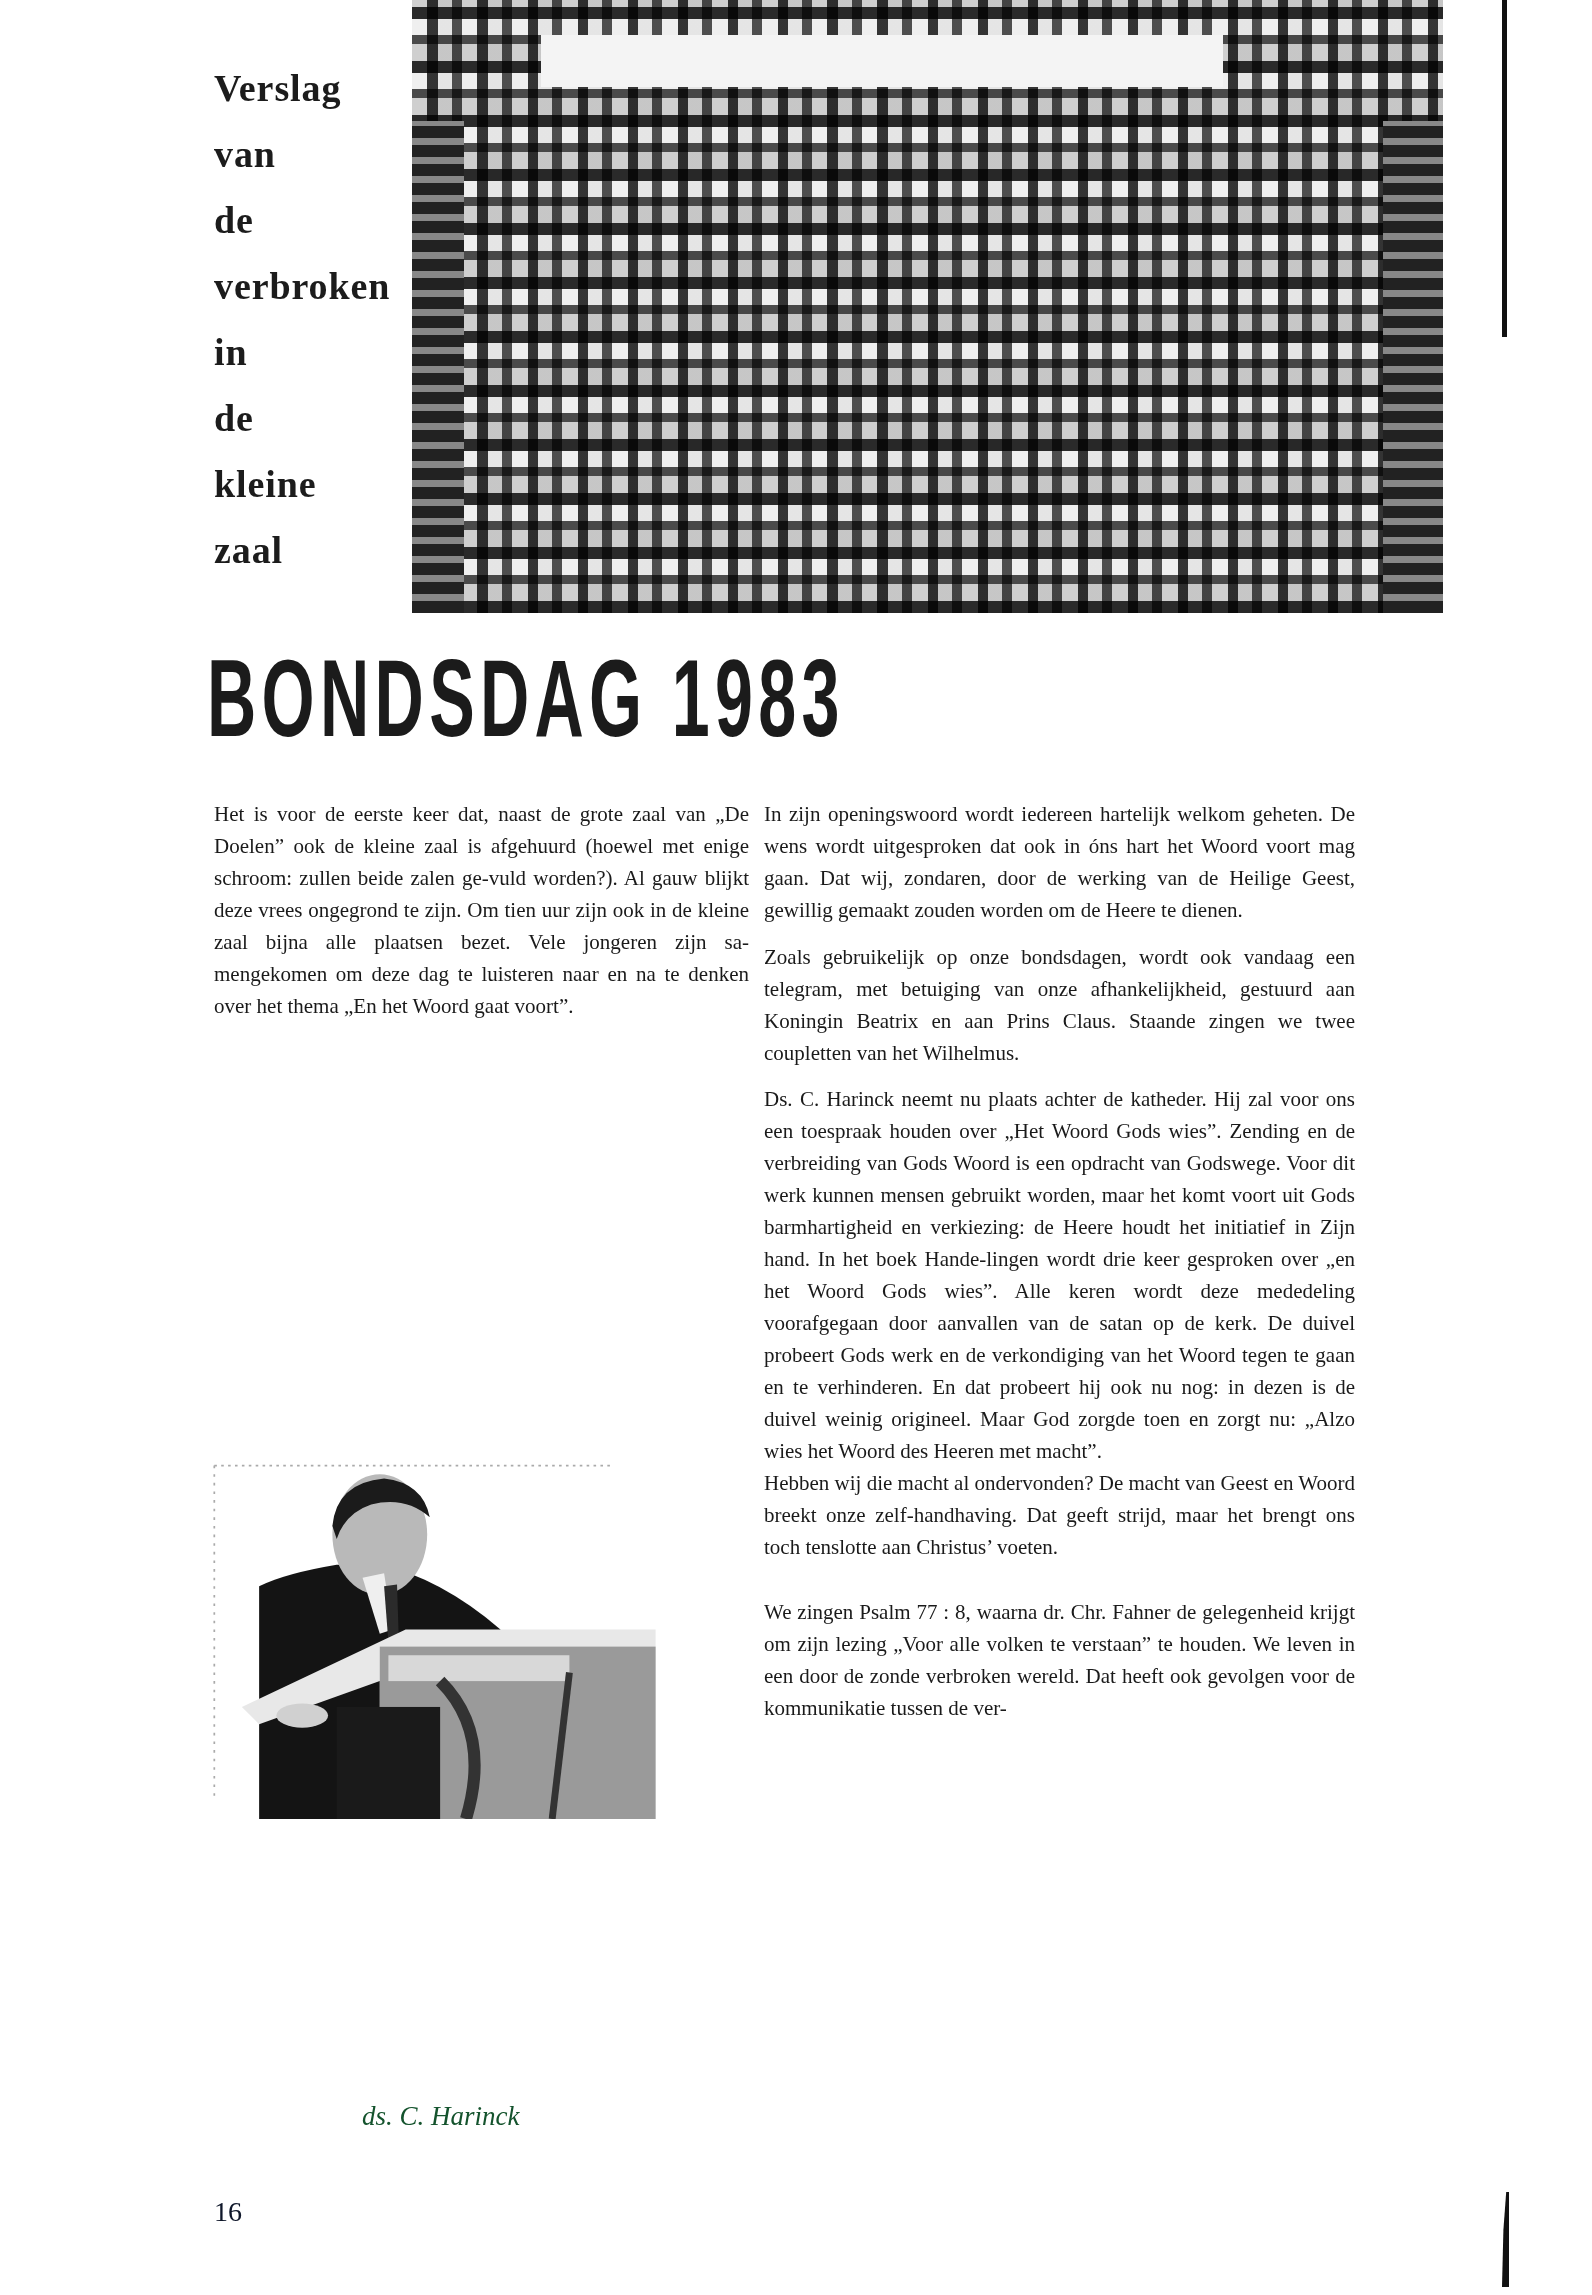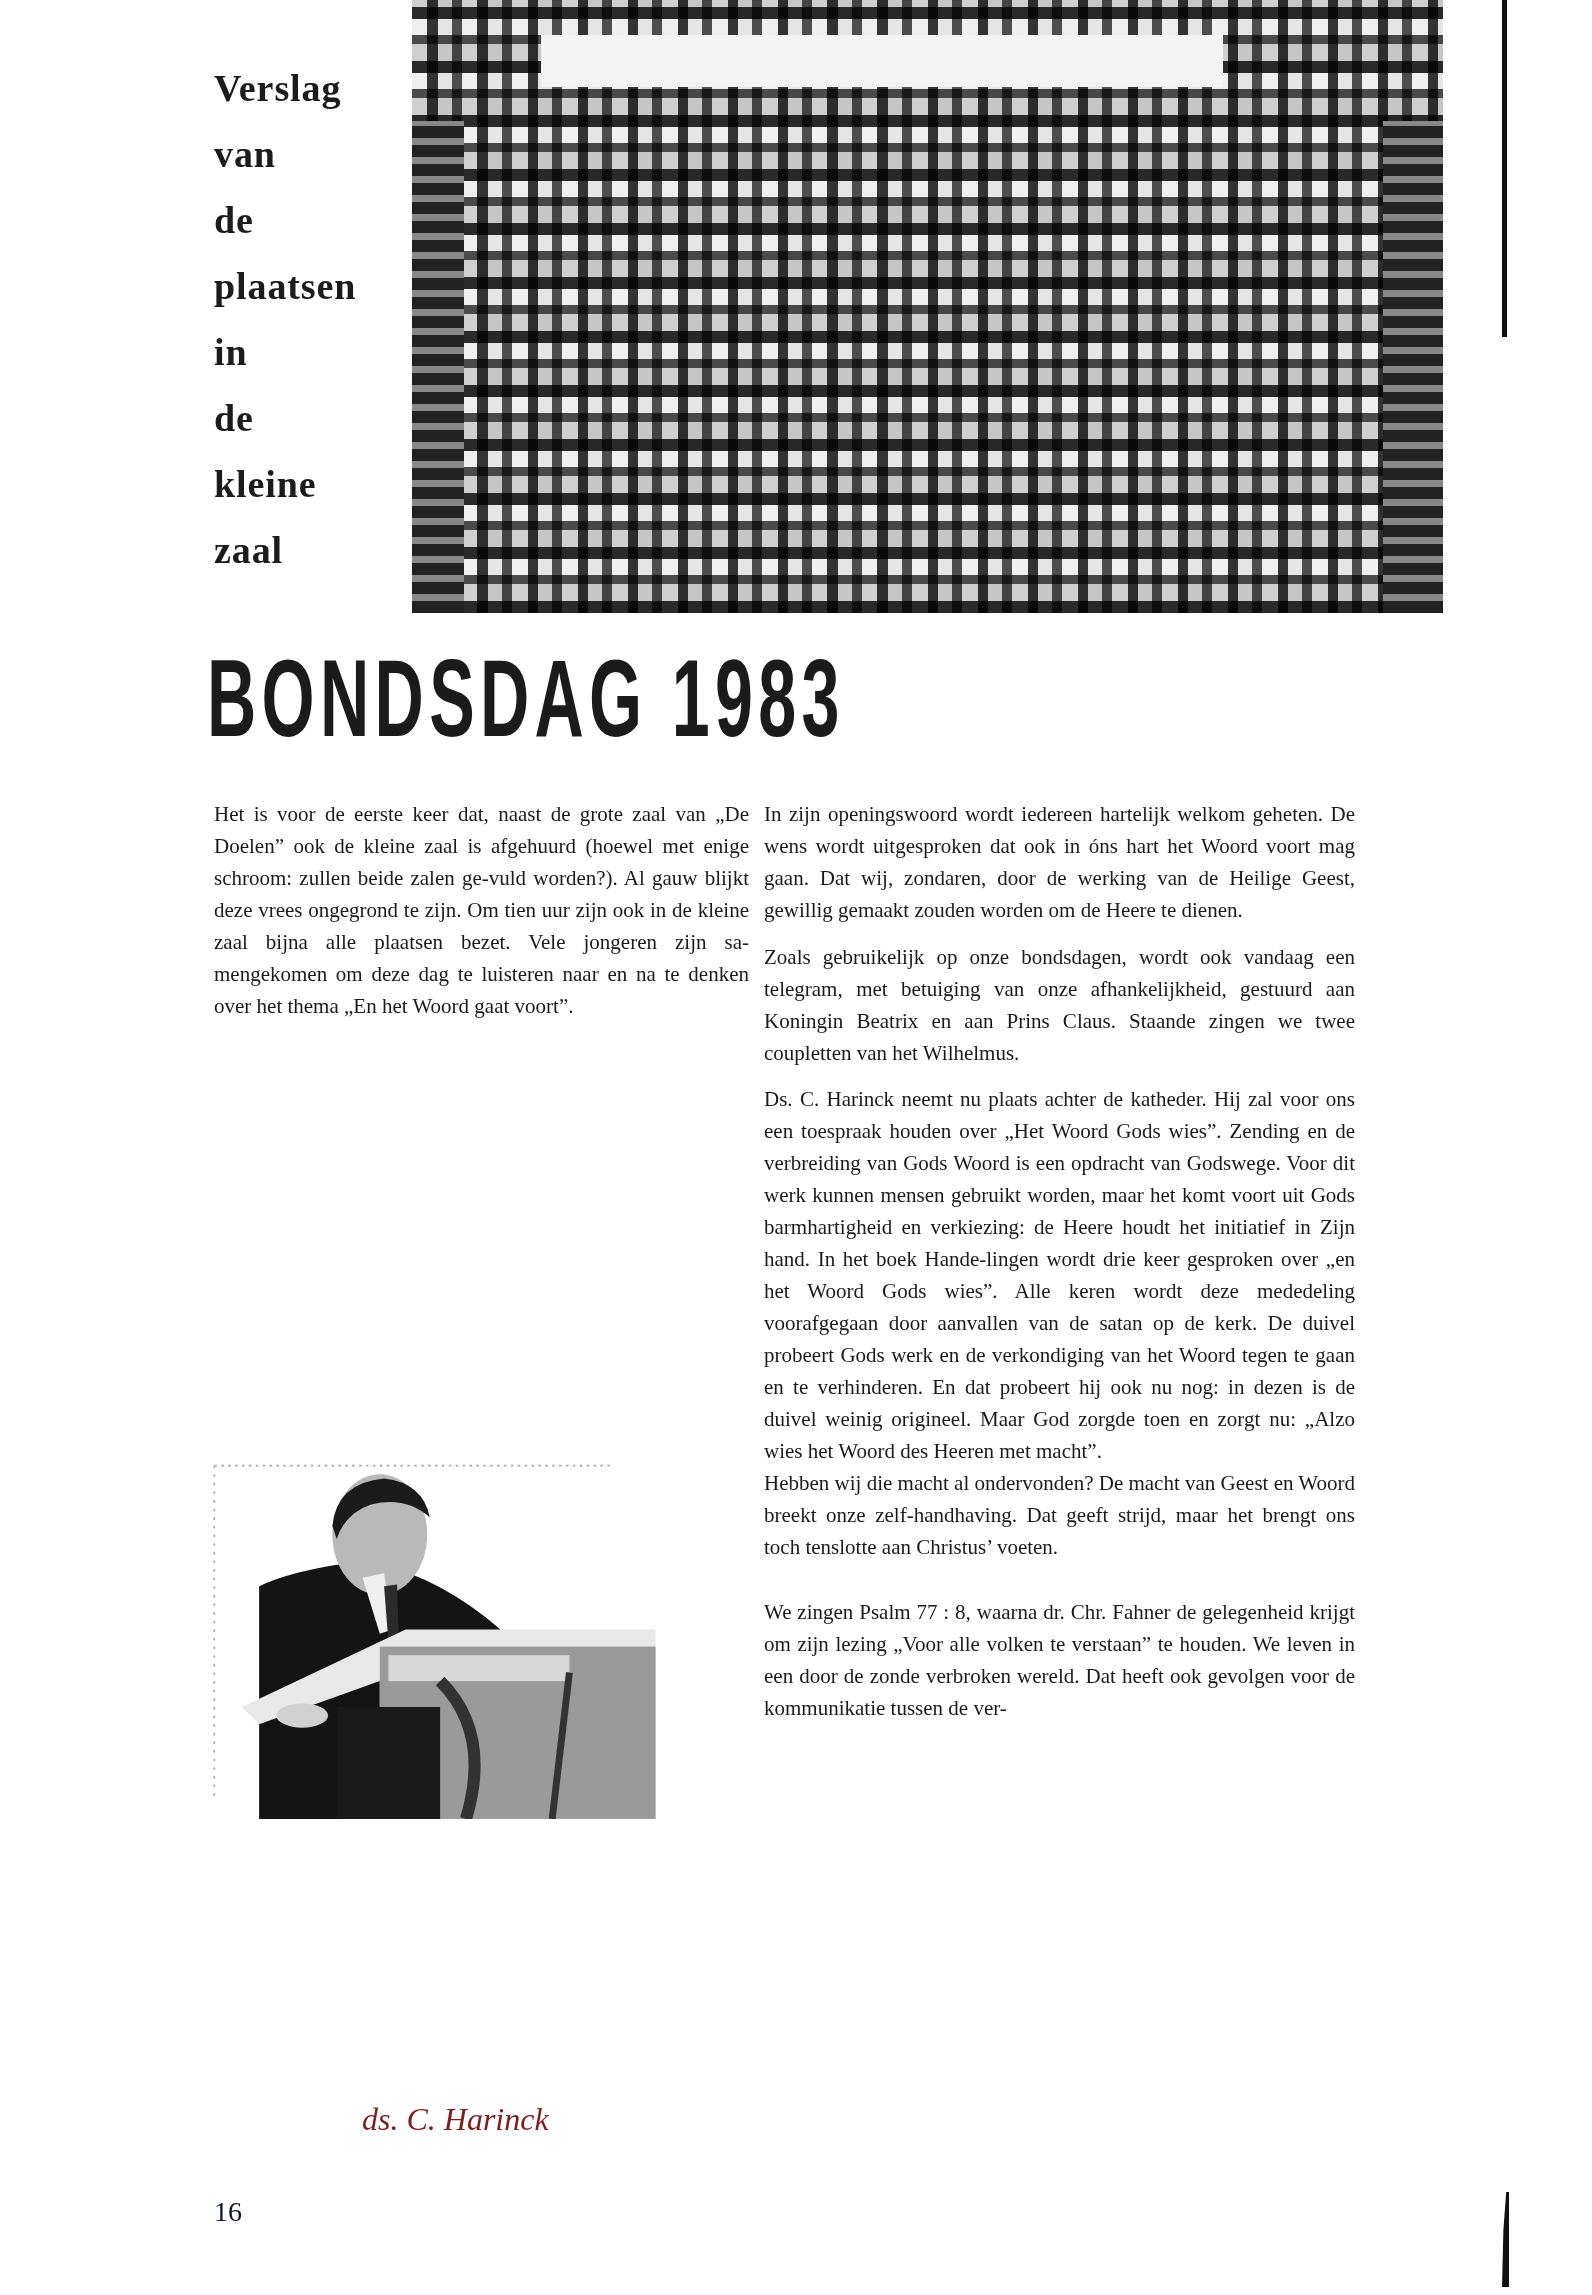--- a/index.html
+++ b/index.html
@@ -31,31 +31,31 @@
 
   .col { position: absolute; font-size: 21px; line-height: 32px; text-align: justify; color: #1a1a1a; }
   .col p { margin: 0; }
   .col p.gap { margin-top: 14.7px; }
   .col-left { left: 214px; top: 798px; width: 535px; }
   .col-right { left: 764px; top: 798px; width: 591px; }
 
   .portrait { position: absolute; left: 207px; top: 1457px; width: 449px; height: 362px; }
   .portrait .figure { position: absolute; left: 0; top: 0; width: 449px; height: 362px; }
 
-  .caption { position: absolute; left: 362px; top: 2101px; font-style: italic; font-size: 32px; color: #7f1d1d; }
+  .caption { position: absolute; left: 362px; top: 2101px; font-style: italic; font-size: 27px; color: #14532d; }
   .page-number { position: absolute; left: 214px; top: 2196px; font-size: 28px; color: #0f172a; }
 </style>
 </head>
 <body>
 
 <div class="side-title">
   <span class="word">Verslag</span>
   <span class="word">van</span>
   <span class="word">de</span>
-  <span class="word">plaatsen</span>
+  <span class="word">verbroken</span>
   <span class="word">in</span>
   <span class="word">de</span>
   <span class="word">kleine</span>
   <span class="word">zaal</span>
 </div>
 
 <div class="crowd-photo" aria-label="Audience seated in the small hall of De Doelen">
   <div class="banner"></div>
   <div class="stairs-left"></div>
   <div class="stairs-right"></div>

